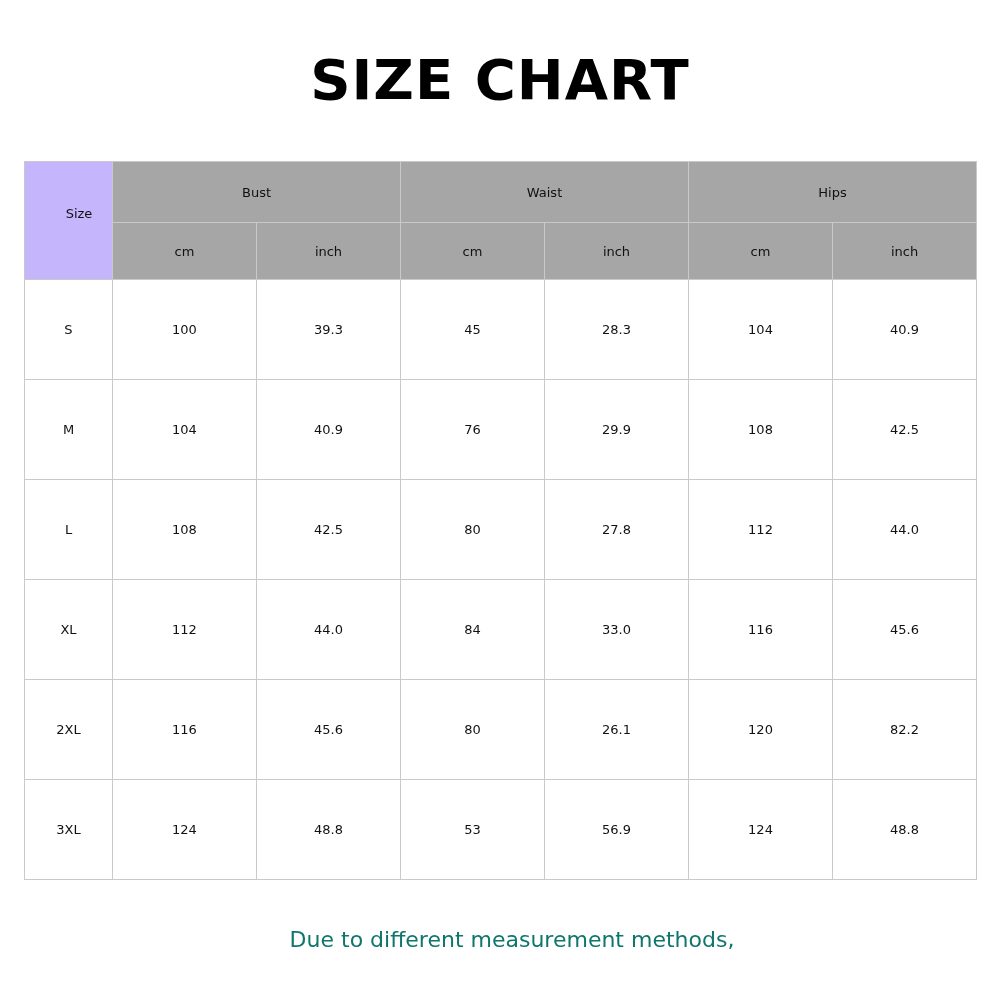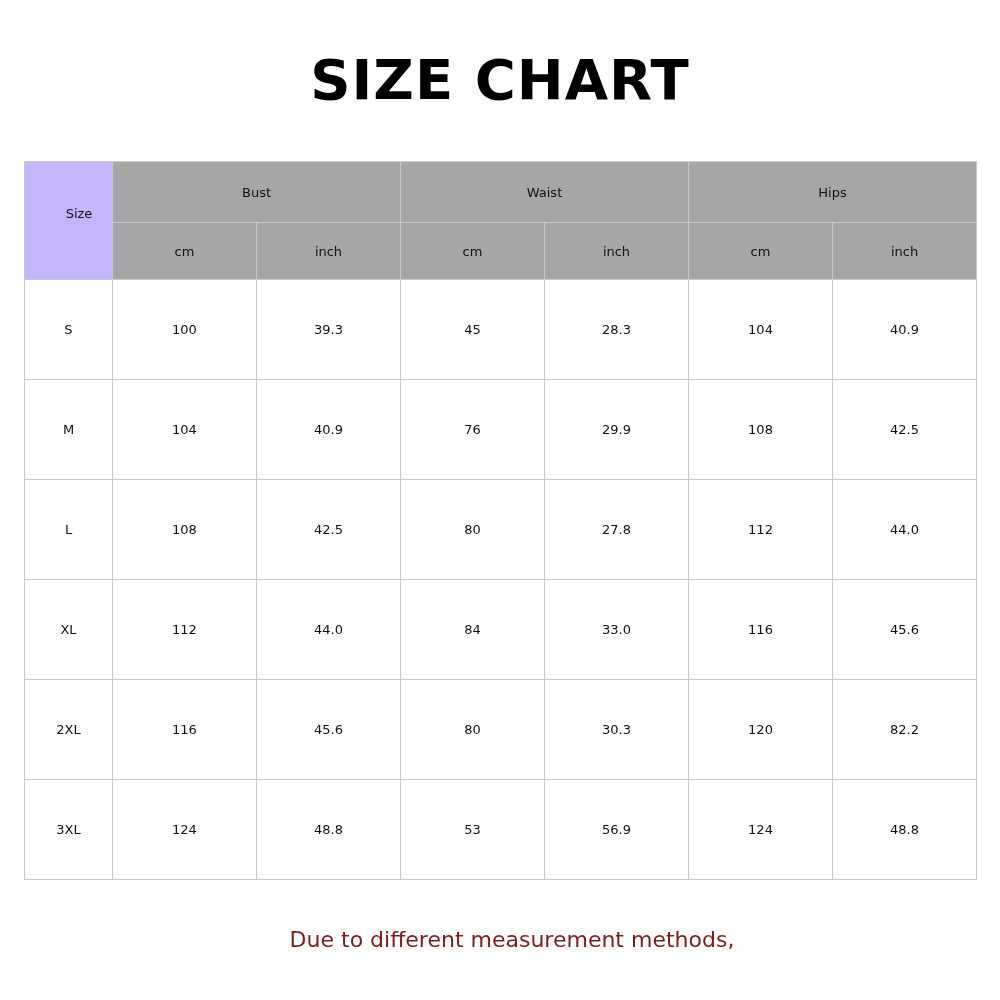--- a/index.html
+++ b/index.html
@@ -79,21 +79,21 @@
     height: 100px;
   }
   tbody td {
     background: #ffffff;
   }
   .note {
     margin-top: 44px;
     text-align: right;
     font-size: 22px;
     line-height: 1.45;
-    color: #7f1d1d;
+    color: #0f766e;
     margin-left: 24px;
   }
   .note div {
     white-space: nowrap;
   }
   col.c-size { width: 88px; }
   col.c-data { width: 144px; }
 </style>
 </head>
 <body>
@@ -164,21 +164,21 @@
           <td>84</td>
           <td>33.0</td>
           <td>116</td>
           <td>45.6</td>
         </tr>
         <tr>
           <td class="size-cell">2XL</td>
           <td>116</td>
           <td>45.6</td>
           <td>80</td>
-          <td>30.3</td>
+          <td>26.1</td>
           <td>120</td>
           <td>82.2</td>
         </tr>
         <tr>
           <td class="size-cell">3XL</td>
           <td>124</td>
           <td>48.8</td>
           <td>53</td>
           <td>56.9</td>
           <td>124</td>

